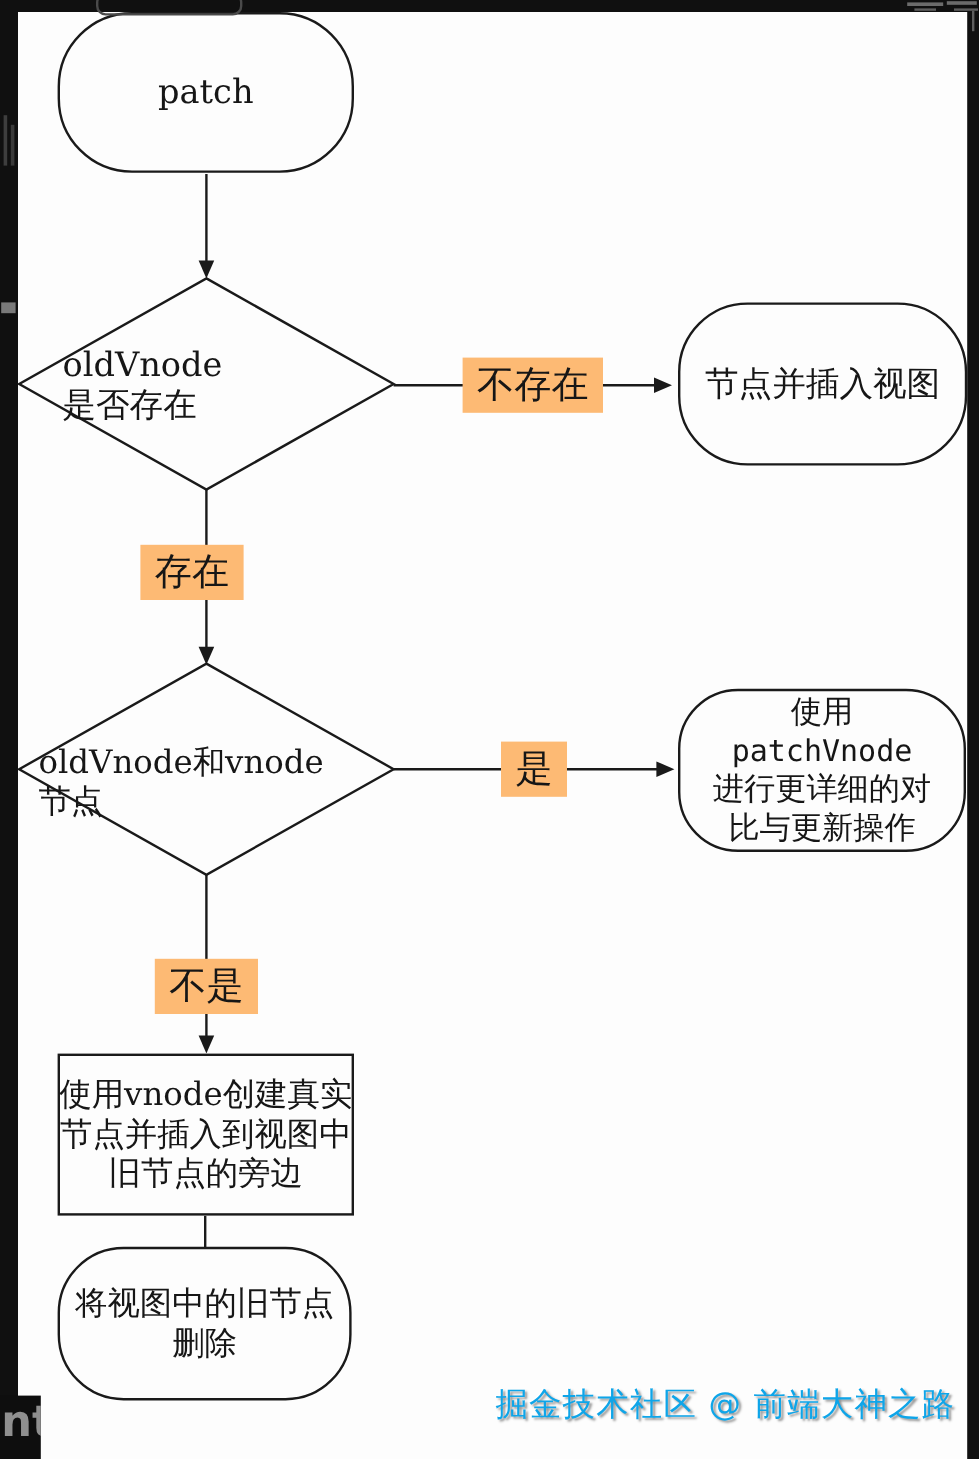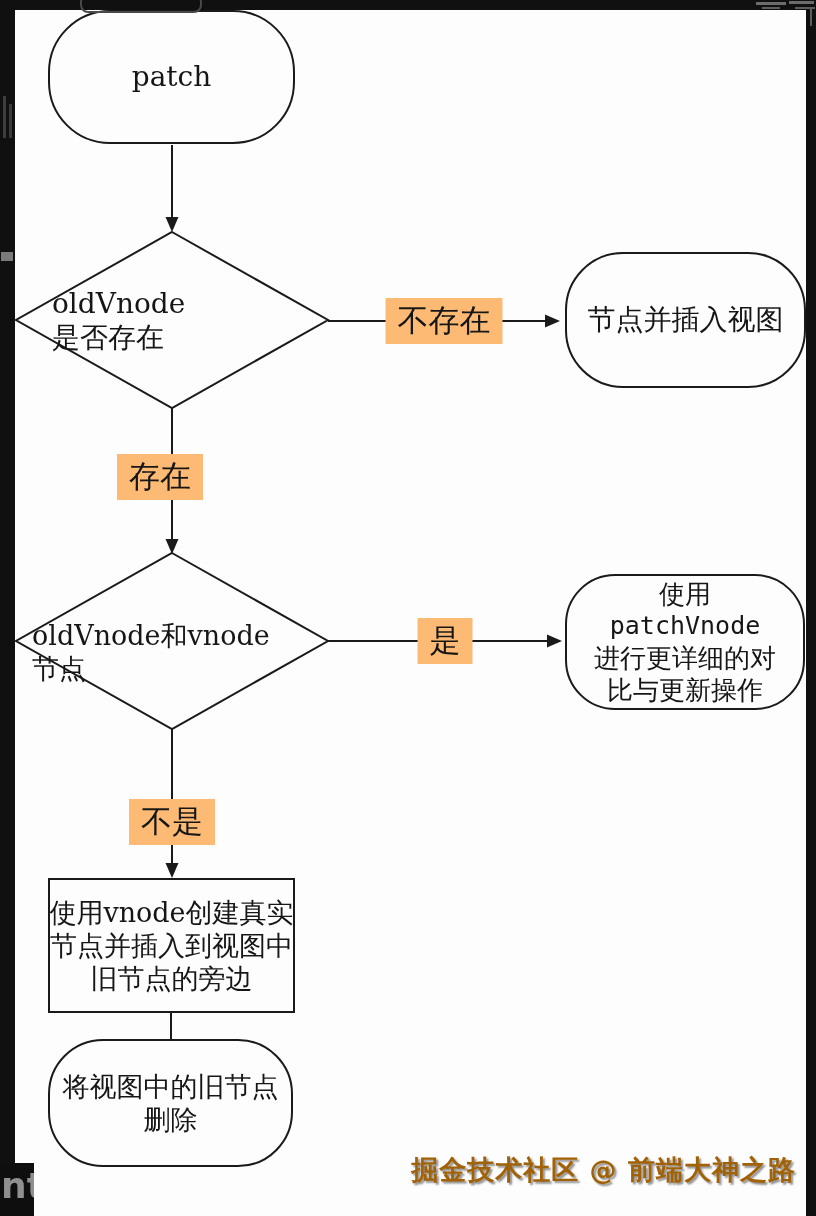--- a/index.html
+++ b/index.html
@@ -40,24 +40,24 @@
     transform:translate(-50%,-50%);
     background:#fdba74;
     padding:2px 12px;
     font-size:31px;
     white-space:nowrap;
   }
   .watermark{
     position:absolute;z-index:5;
     right:20px;top:1152px;
     font-family:"DejaVu Sans","Liberation Sans",sans-serif;
-    font-weight:bold;
+    font-weight:normal;
     font-size:27px;
     letter-spacing:1px;
-    color:#a16207;
+    color:#0ea5e9;
     text-shadow:2px 2px 2px #8e8e8e, -1px -1px 0 #ffffff;
     white-space:nowrap;
   }
   
   .artifact{position:absolute;z-index:6;}
   .a-top-pill{left:80px;top:-6px;width:118px;height:15px;border:2px solid #4a4a4a;border-radius:8px;background:transparent;}
   .a-left-glyph1{left:3px;top:96px;width:3px;height:42px;background:#3e3e3e;}
   .a-left-glyph2{left:9px;top:104px;width:3px;height:34px;background:#3a3a3a;}
   .a-left-dash{left:1px;top:252px;width:12px;height:9px;background:#7a7a7a;}
   .a-tr1{left:756px;top:2px;width:30px;height:3px;background:#6b6b6b;}

